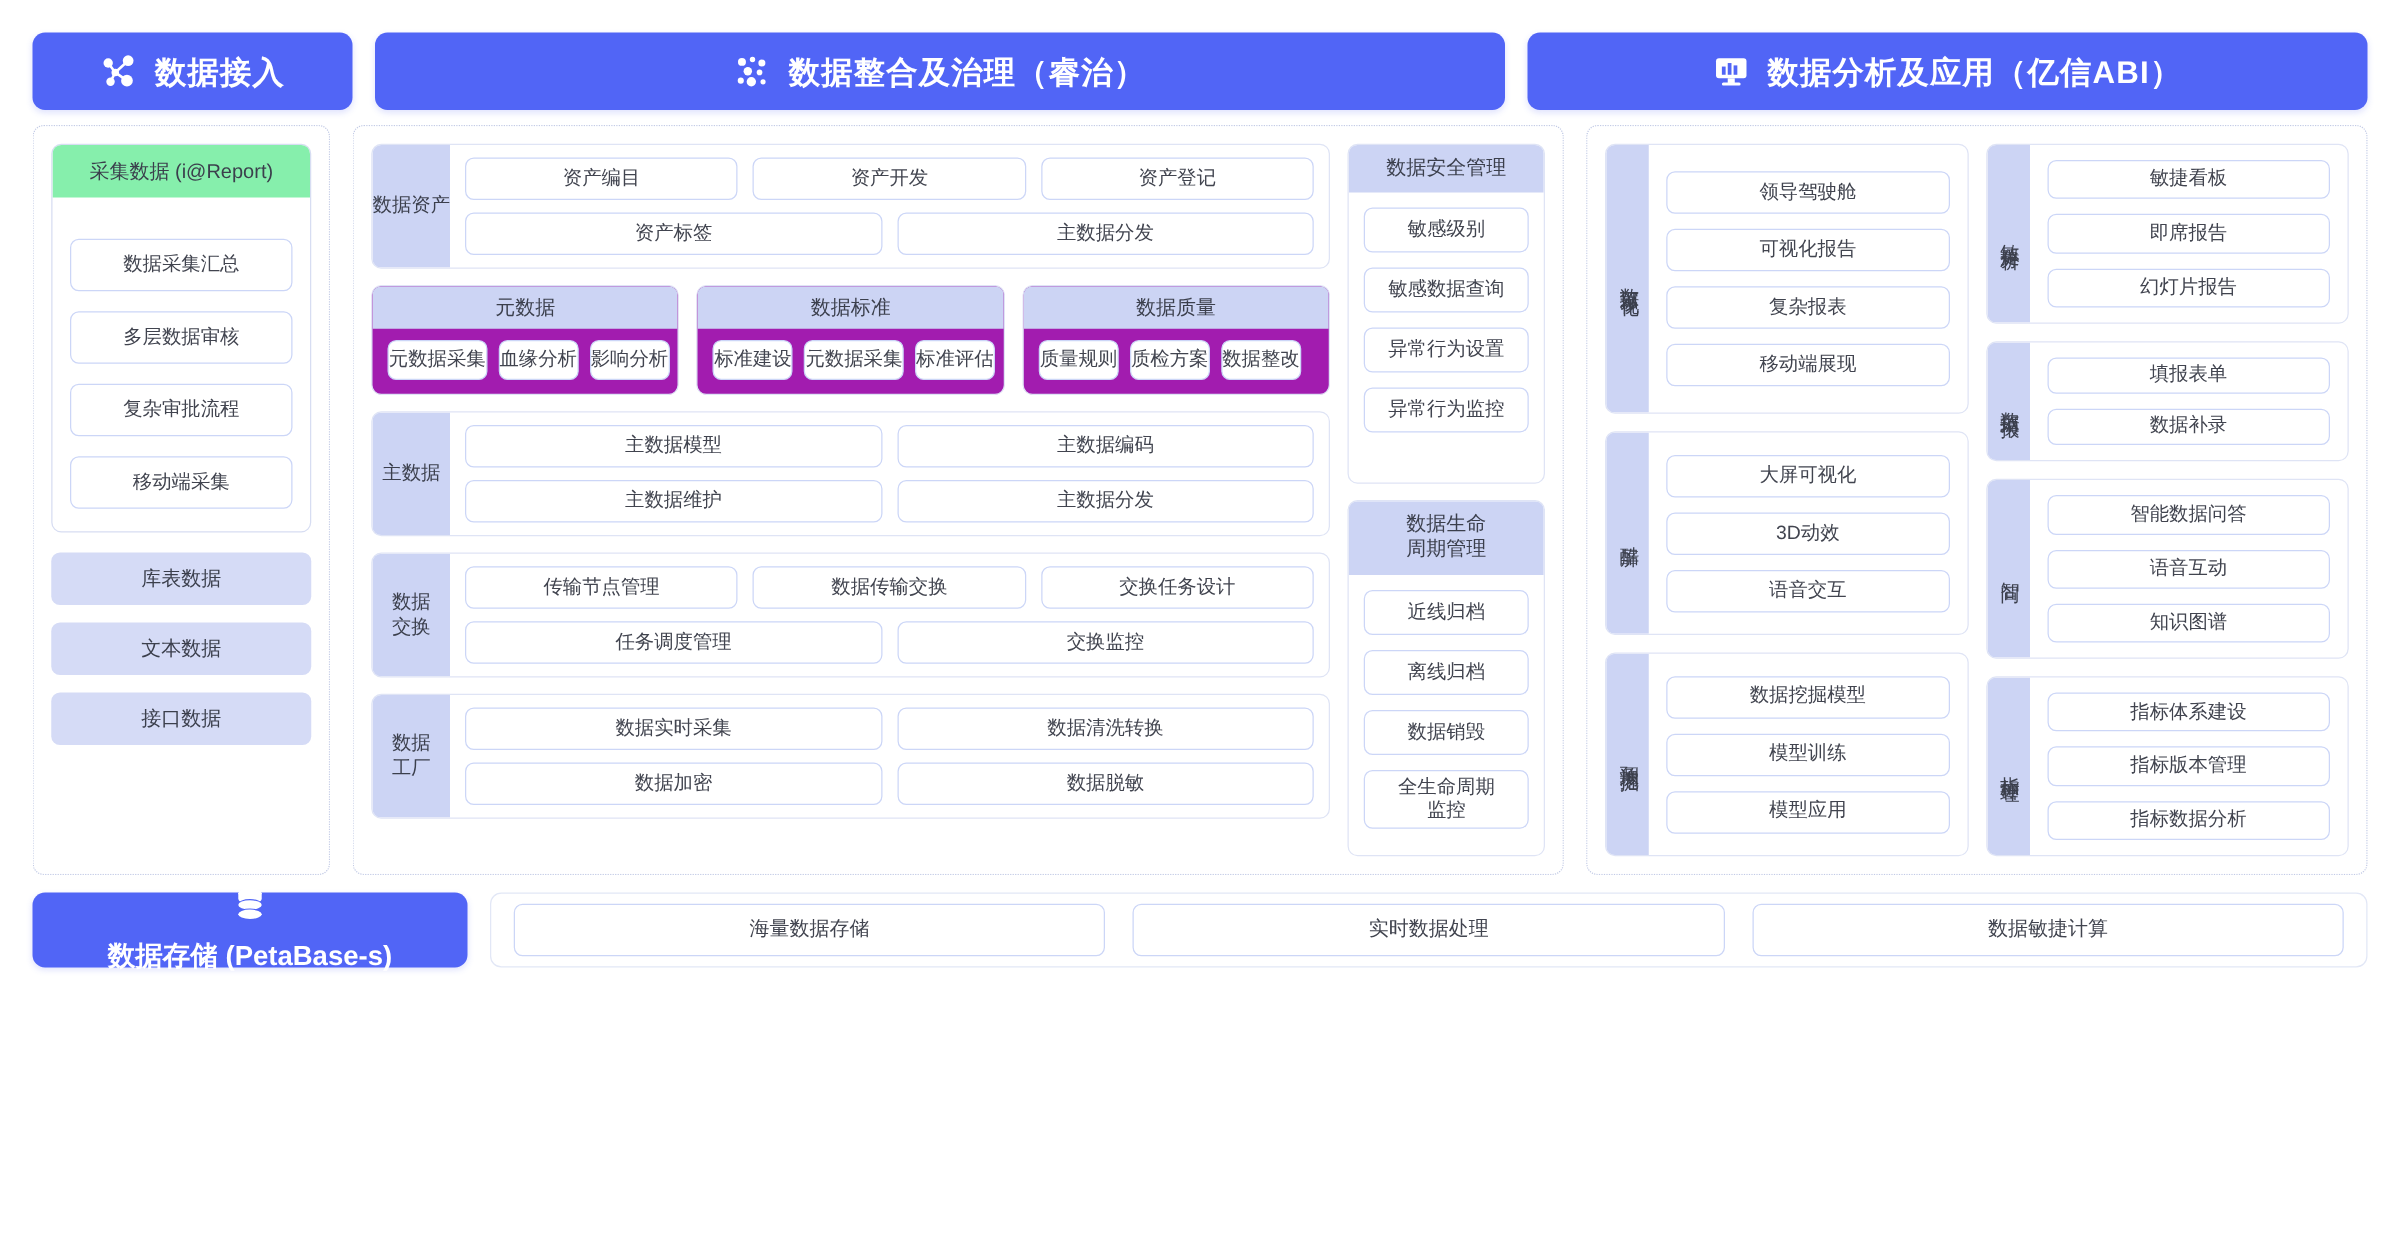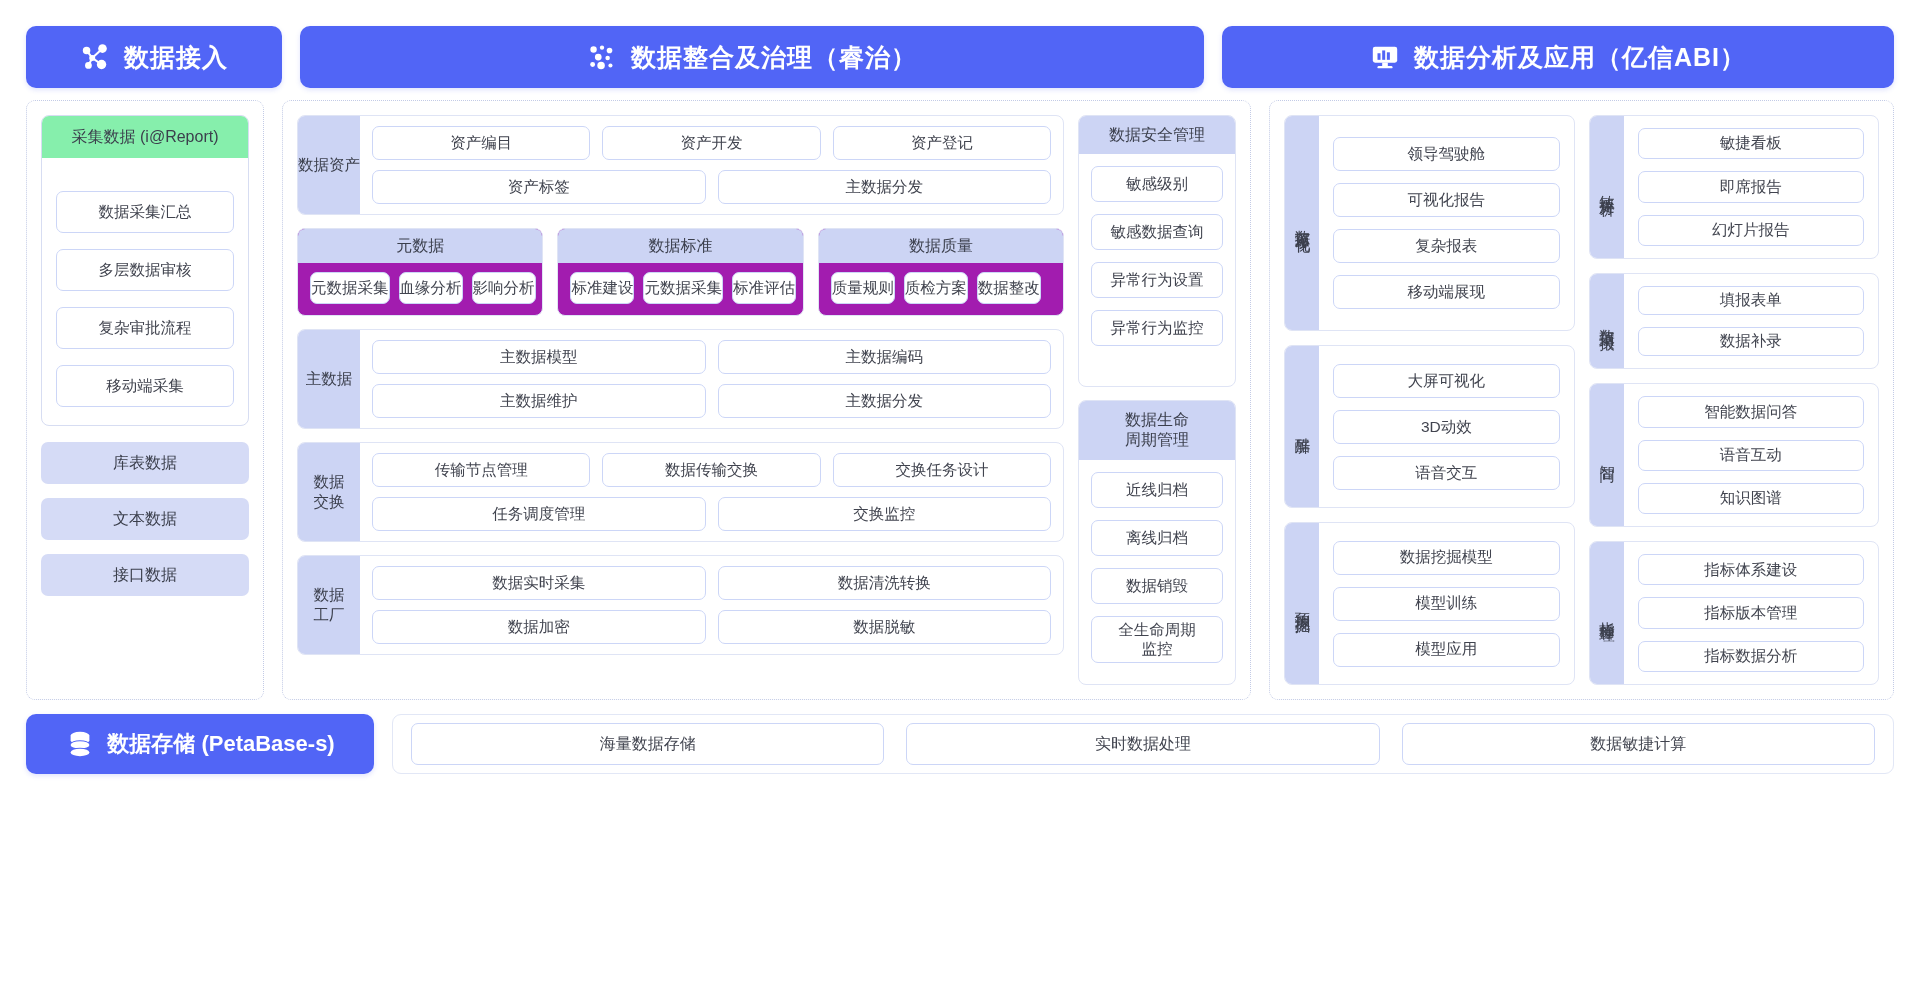--- a/index.html
+++ b/index.html
@@ -171,20 +171,21 @@
   
   .bottom-row { display: flex; gap: 18px; margin-top: 14px; align-items: stretch; }
   .store-hdr {
     width: 348px;
     background: #5165f6; color: #fff;
     border-radius: 10px;
     height: 60px;
     display: flex; align-items: center; justify-content: center; gap: 12px;
     font-size: 22px; font-weight: bold;
     box-shadow: 0 2px 5px rgba(81,101,246,.18);
+    flex-direction: column;
   }
   .store-bd {
     flex: 1;
     border: 1px solid #e2e7f6;
     border-radius: 9px;
     display: flex; align-items: center; gap: 22px;
     padding: 0 18px;
     height: 60px;
   }
   .store-bd .pill { flex: 1; height: 42px; font-size: 16px; }

